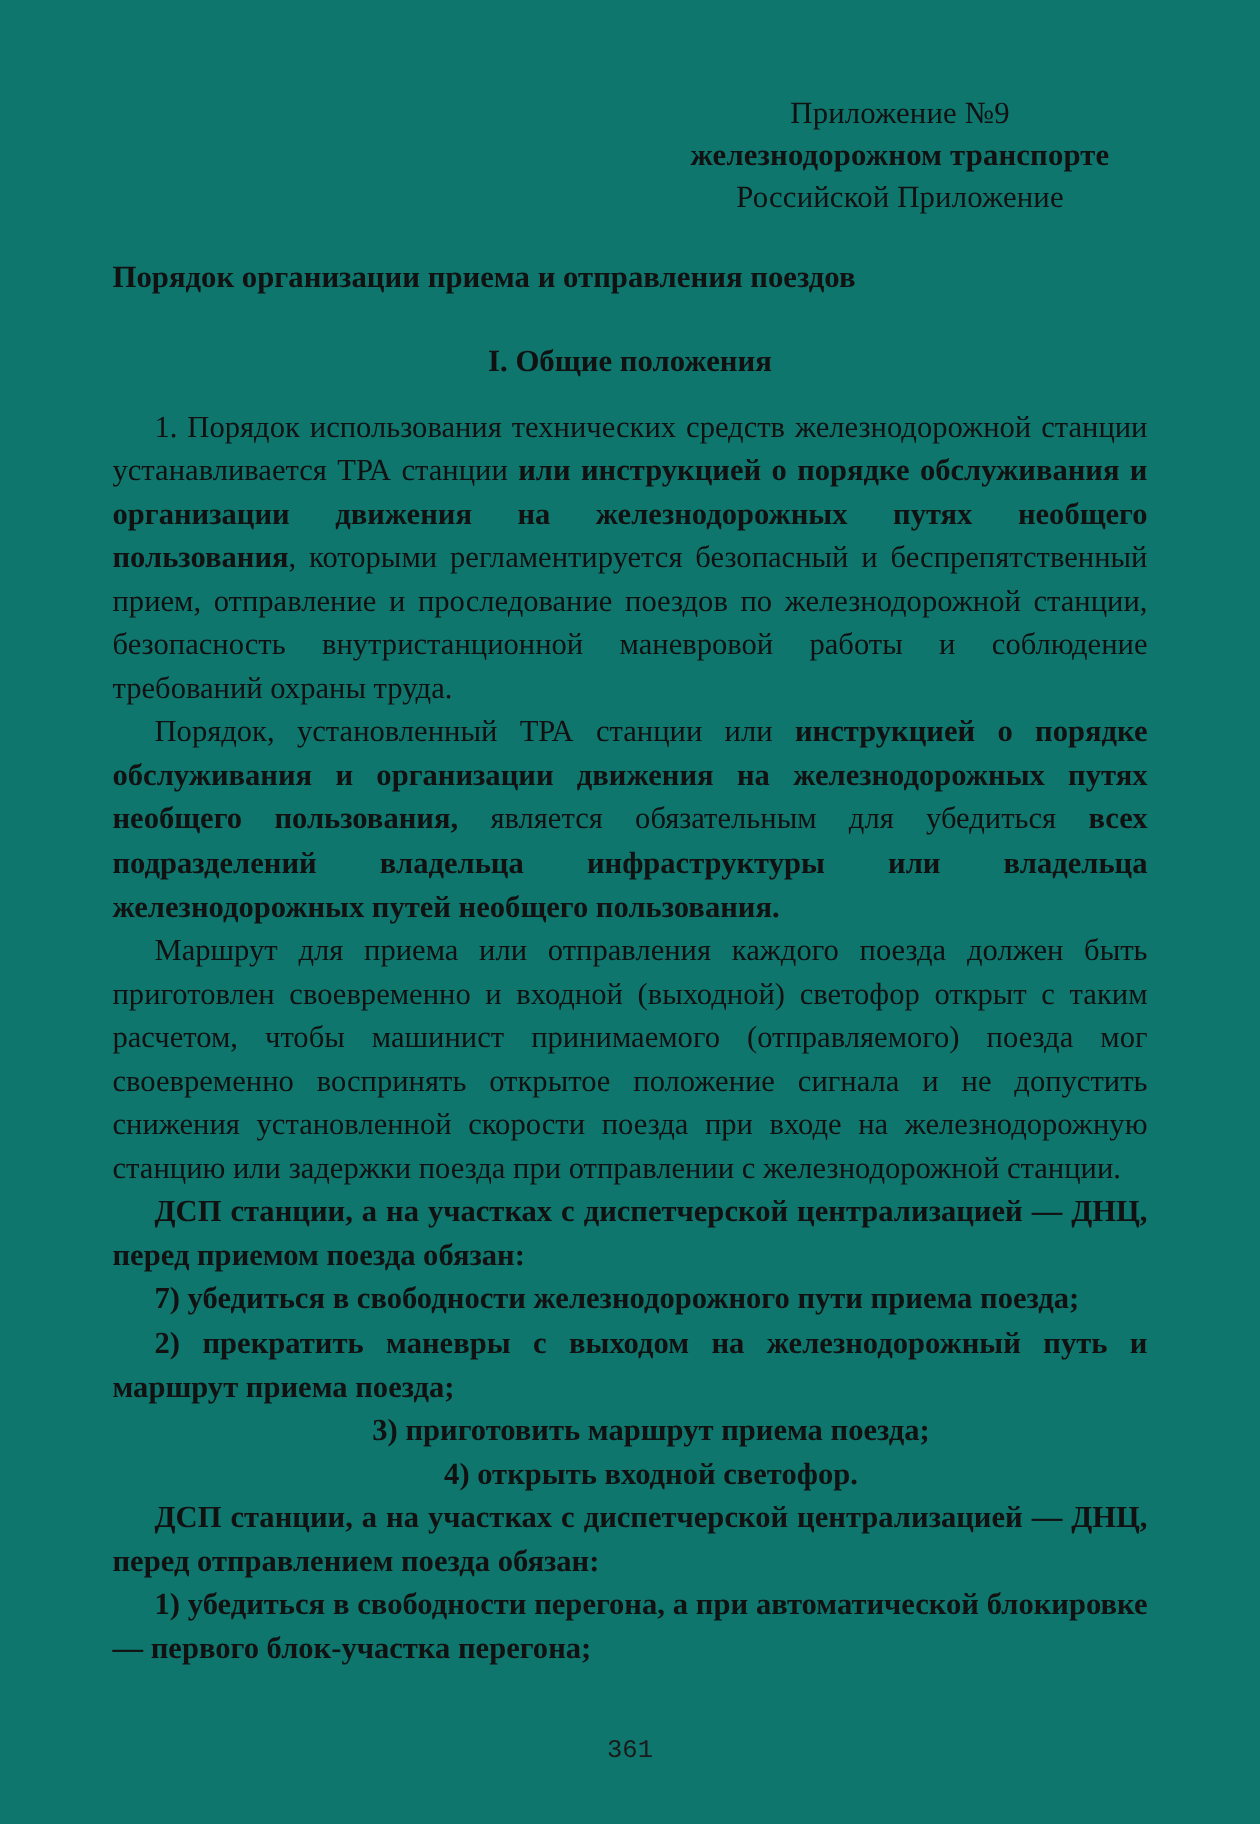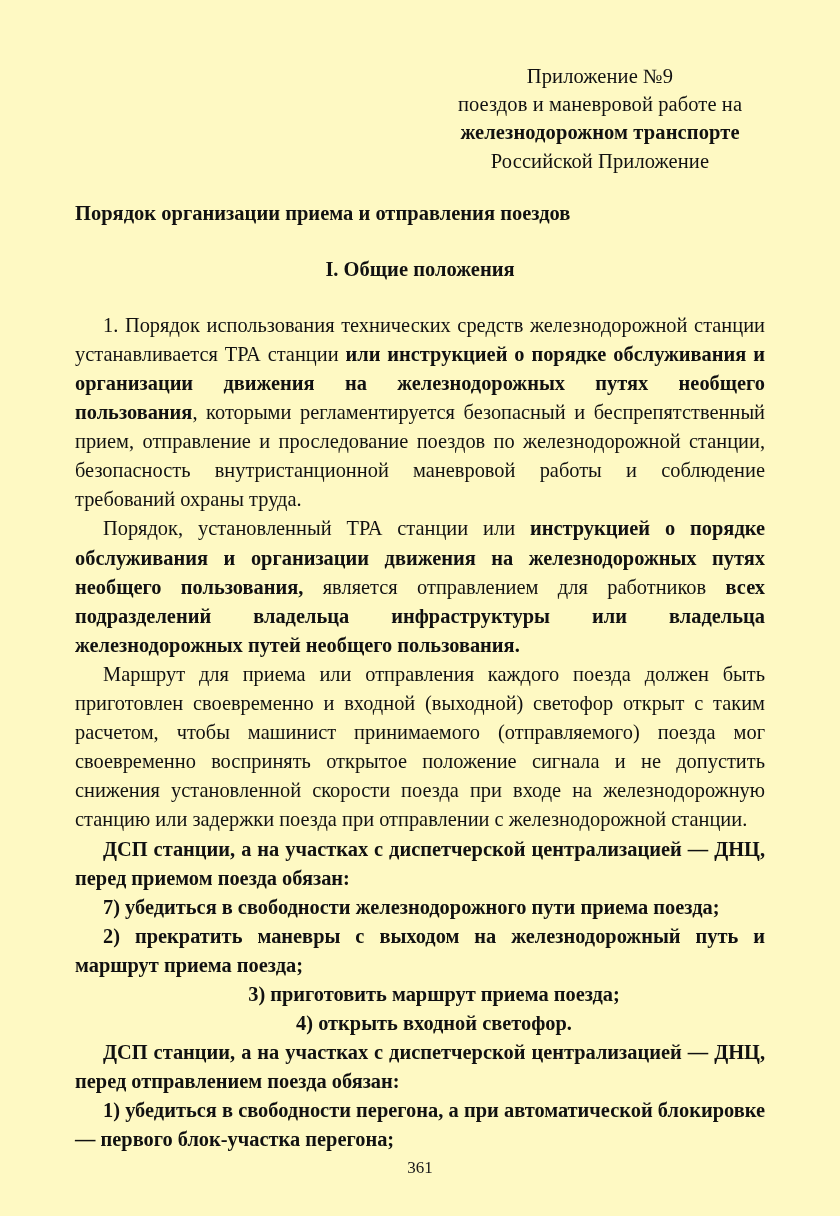--- a/index.html
+++ b/index.html
@@ -9,21 +9,21 @@
     background: #ffffff;
   }
   body {
     font-family: "Liberation Serif", "DejaVu Serif", serif;
     color: #111111;
   }
   .page {
     position: relative;
     width: 840px;
     height: 1216px;
-    background: #fef9c3;
+    background: #0f766e;
     box-sizing: border-box;
     overflow: hidden;
   }
   .content {
     position: absolute;
     left: 75px;
     top: 62px;
     width: 690px;
   }
 
@@ -46,21 +46,21 @@
     font-size: 20.5px;
     line-height: 24px;
     margin-top: 26px;
   }
   .section-title {
     text-align: center;
     font-weight: bold;
     font-size: 20.5px;
     line-height: 24px;
     margin-top: 32px;
-    margin-bottom: 30px;
+    margin-bottom: 18px;
   }
 
   
   p.body-par {
     margin: 0;
     font-size: 20.4px;
     line-height: 29.1px;
     text-align: justify;
     text-indent: 28px;
     hyphens: manual;
@@ -76,45 +76,44 @@
   }
   p.last-line-left { text-align: center; }
 
   
   .page-number {
     position: absolute;
     left: 0;
     right: 0;
     top: 1158px;
     text-align: center;
-    font-family: Liberation Serif, serif;
+    font-family: Liberation Mono, monospace;
     font-size: 17px;
     color: #1a1a1a;
   }
 </style>
 </head>
 <body>
 
 <div class="page">
   <div class="content">
 
     <div class="doc-header">
       <span class="ln">Приложение №9</span>
-      <span class="ln">поездов и маневровой работе на</span>
       <span class="ln bold">железнодорожном транспорте</span>
       <span class="ln">Российской Приложение</span>
     </div>
 
     <div class="doc-title">Порядок организации приема и отправления поездов</div>
 
     <div class="section-title">I. Общие положения</div>
 
     <p class="body-par"><span>1. Порядок использования технических средств железнодорожной станции устанавливается ТРА станции </span><b>или инструкцией о порядке обслуживания и организации движения на железнодорожных путях необщего пользования</b><span>, которыми регламентируется безопасный и беспрепятственный прием, отправление и проследование поездов по железнодорожной станции, безопасность внутристанционной маневровой работы и соблюдение требований охраны труда.</span></p>
 
-    <p class="body-par"><span>Порядок, установленный ТРА станции или </span><b>инструкцией о порядке обслуживания и организации движения на железнодорожных путях необщего пользования,</b><span> является отправлением для работников </span><b>всех подразделений владельца инфраструктуры или владельца железнодорожных путей необщего пользования.</b></p>
+    <p class="body-par"><span>Порядок, установленный ТРА станции или </span><b>инструкцией о порядке обслуживания и организации движения на железнодорожных путях необщего пользования,</b><span> является обязательным для убедиться </span><b>всех подразделений владельца инфраструктуры или владельца железнодорожных путей необщего пользования.</b></p>
 
     <p class="body-par">Маршрут для приема или отправления каждого поезда должен быть приготовлен своевременно и входной (выходной) светофор открыт с таким расчетом, чтобы машинист принимаемого (отправляемого) поезда мог своевременно воспринять открытое положение сигнала и не допустить снижения установленной скорости поезда при входе на железнодорожную станцию или задержки поезда при отправлении с железнодорожной станции.</p>
 
     <p class="bold-par">ДСП станции, а на участках с диспетчерской централизацией — ДНЦ, перед приемом поезда обязан:</p>
 
     <p class="bold-par">7) убедиться в свободности железнодорожного пути приема поезда;</p>
 
     <p class="bold-par">2) прекратить маневры с выходом на железнодорожный путь и маршрут приема поезда;</p>
 
     <p class="bold-par last-line-left">3) приготовить маршрут приема поезда;</p>

